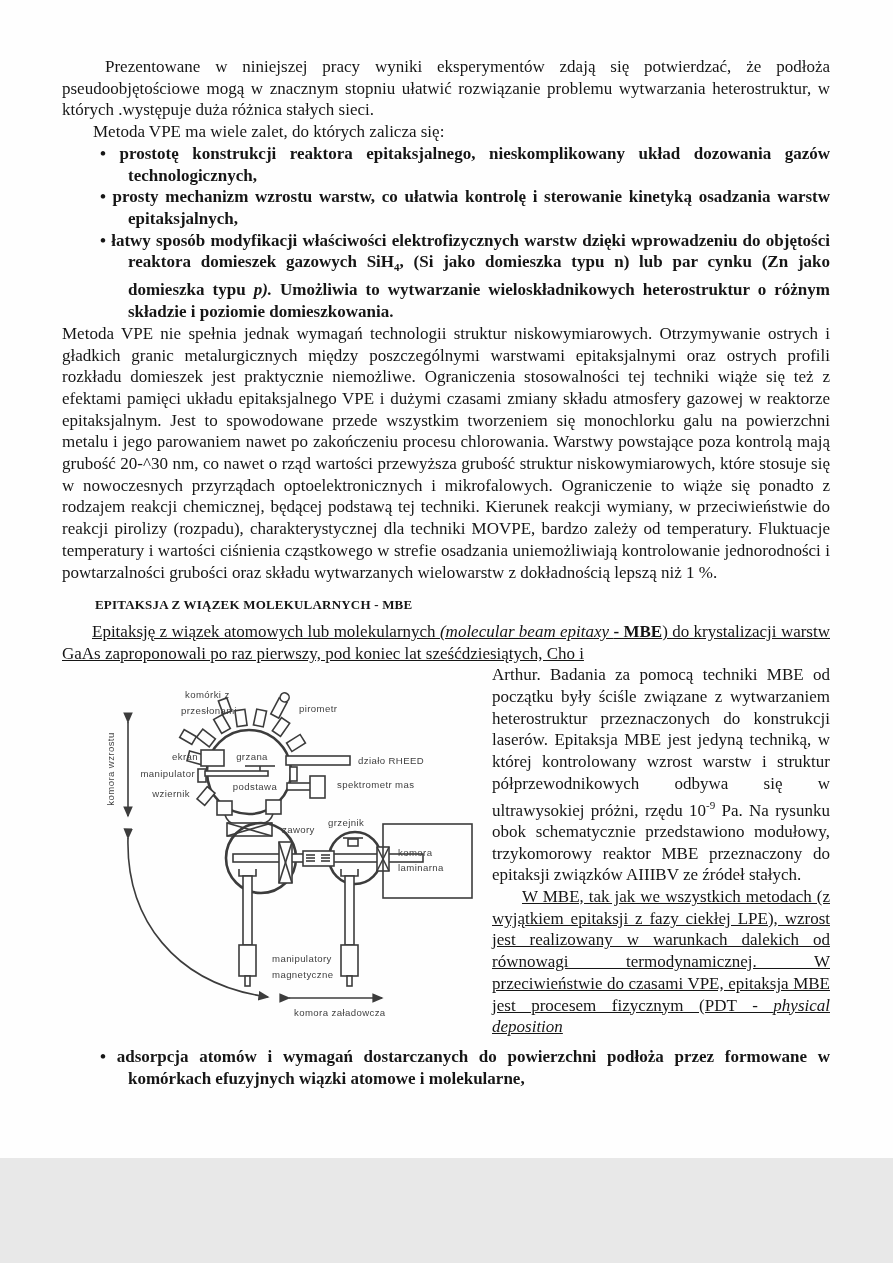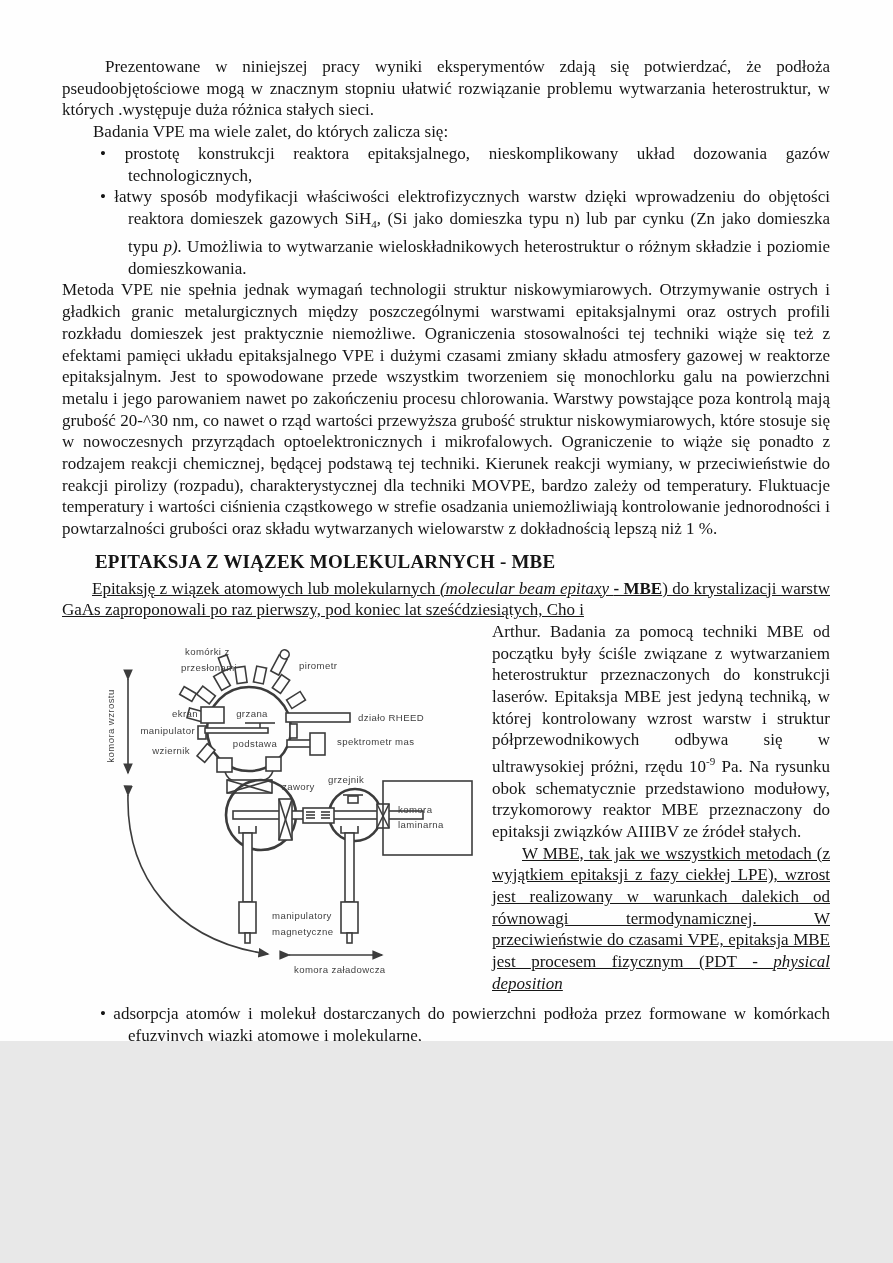--- a/index.html
+++ b/index.html
@@ -1,32 +1,32 @@
 <!DOCTYPE html>
 <html><head>
 <meta charset="utf-8">
 <style>
   html,body { margin:0; padding:0; background:#e8e8e8; }
   .page {
-    position:relative; width:893px; height:1041px; margin:0 auto;
+    position:relative; width:893px; height:1158px; margin:0 auto;
     background:#fefefe; color:#161616;
     font-family:"Liberation Serif", serif;
     font-size:17px; line-height:21.7px;
     overflow:hidden;
   }
   .content { position:absolute; left:62px; top:56px; width:768px; }
   .p { margin:0; text-align:justify; }
   .indent43 { text-indent:43px; }
   .indent31 { text-indent:31px; }
   .indent30 { text-indent:30px;text-decoration:underline; }
-  .bullets { margin:0; padding:0 0 0 66px; list-style:none; }
+  .bullets { margin:0; padding:0 0 0 66px; list-style:none;font-weight:bold; }
   .bullets li { text-align:justify; text-indent:-28px; }
   .bullets li::before { content:"\2022\00a0"; }
   .heading {
-    margin:11px 0 5px 33px; font-size:19px; line-height:21.7px;
+    margin:11px 0 5px 33px; font-size:13px; line-height:21.7px;
     font-weight:bold; letter-spacing:0.2px;
   }
   .fig-row { position:relative; min-height:382px; }
   .figure { position:absolute; left:0; top:2px; width:420px; height:370px; margin:0; }
   .figure svg { display:block; width:420px; height:368px; }
   .right-col { margin-left:430px; }
   .page-number { position:absolute; left:806px; top:1231px; font-size:17.5px; }
   sub.dop { font-size:11px; }
   sup.exp { font-size:11px; }
   i, .it { font-style:italic; }
@@ -41,24 +41,25 @@
   .thick { stroke-width:2.6; }
 </style>
 </head>
 <body>
 
 <div class="page">
   <div class="content">
 
     <p class="p indent43">Prezentowane w niniejszej pracy wyniki eksperymentów zdają się potwierdzać, że podłoża pseudoobjętościowe mogą w znacznym stopniu ułatwić rozwiązanie problemu wytwarzania heterostruktur, w których .występuje duża różnica stałych sieci.</p>
 
-    <p class="p indent31">Badania VPE ma wiele zalet, do których zalicza się:</p>
+    <p class="p indent31">Metoda VPE ma wiele zalet, do których zalicza się:</p>
 
     <ul class="bullets">
       <li><span>prostotę konstrukcji reaktora epitaksjalnego, nieskomplikowany układ dozowania gazów technologicznych,</span></li>
+      <li><span>prosty mechanizm wzrostu warstw, co ułatwia kontrolę i sterowanie kinetyką osadzania warstw epitaksjalnych,</span></li>
       <li><span>łatwy sposób modyfikacji właściwości elektrofizycznych warstw dzięki wprowadzeniu do objętości reaktora domieszek gazowych SiH</span><sub class="dop">4</sub><span>, (Si jako domieszka typu n) lub par cynku (Zn jako domieszka typu </span><i>p).</i><span> Umożliwia to wytwarzanie wieloskładnikowych heterostruktur o różnym składzie i poziomie domieszkowania.</span></li>
     </ul>
 
     <p class="p">Metoda VPE nie spełnia jednak wymagań technologii struktur niskowymiarowych. Otrzymywanie ostrych i gładkich granic metalurgicznych między poszczególnymi warstwami epitaksjalnymi oraz ostrych profili rozkładu domieszek jest praktycznie niemożliwe. Ograniczenia stosowalności tej techniki wiąże się też z efektami pamięci układu epitaksjalnego VPE i dużymi czasami zmiany składu atmosfery gazowej w reaktorze epitaksjalnym. Jest to spowodowane przede wszystkim tworzeniem się monochlorku galu na powierzchni metalu i jego parowaniem nawet po zakończeniu procesu chlorowania. Warstwy powstające poza kontrolą mają grubość 20-^30 nm, co nawet o rząd wartości przewyższa grubość struktur niskowymiarowych, które stosuje się w nowoczesnych przyrządach optoelektronicznych i mikrofalowych. Ograniczenie to wiąże się ponadto z rodzajem reakcji chemicznej, będącej podstawą tej techniki. Kierunek reakcji wymiany, w przeciwieństwie do reakcji pirolizy (rozpadu), charakterystycznej dla techniki MOVPE, bardzo zależy od temperatury. Fluktuacje temperatury i wartości ciśnienia cząstkowego w strefie osadzania uniemożliwiają kontrolowanie jednorodności i powtarzalności grubości oraz składu wytwarzanych wielowarstw z dokładnością lepszą niż 1 %.</p>
 
     <h2 class="heading">EPITAKSJA Z WIĄZEK MOLEKULARNYCH - MBE</h2>
 
     <p class="p indent30"><span>Epitaksję z wiązek atomowych lub molekularnych </span><i>(molecular beam epitaxy </i><b>- MBE</b><span>) do krystalizacji warstw GaAs zaproponowali po raz pierwszy, pod koniec lat sześćdziesiątych, Cho i</span></p>
 
     <div class="fig-row">
@@ -227,19 +228,19 @@
       </figure>
 
       <div class="right-col">
         <p class="p"><span>Arthur. Badania za pomocą techniki MBE od początku były ściśle związane z wytwarzaniem heterostruktur przeznaczonych do konstrukcji laserów. Epitaksja MBE jest jedyną techniką, w której kontrolowany wzrost warstw i struktur półprzewodnikowych odbywa się w ultrawysokiej próżni, rzędu 10</span><sup class="exp">-9</sup><span> Pa. Na rysunku obok schematycznie przedstawiono modułowy, trzykomorowy reaktor MBE przeznaczony do epitaksji związków AIIIBV ze źródeł stałych.</span></p>
         <p class="p indent30"><span>W MBE, tak jak we wszystkich metodach (z wyjątkiem epitaksji z fazy ciekłej LPE), wzrost jest realizowany w warunkach dalekich od równowagi termodynamicznej. W przeciwieństwie do czasami VPE, epitaksja MBE jest procesem fizycznym (PDT - </span><i>physical deposition</i></p>
       </div>
     </div>
 
 
     <ul class="bullets">
-      <li><span>adsorpcja atomów i molekuł dostarczanych do powierzchni podłoża przez formowane w komórkach efuzyjnych wiązki atomowe i molekularne,</span></li>
+      <li><span>adsorpcja atomów i wymagań dostarczanych do powierzchni podłoża przez formowane w komórkach efuzyjnych wiązki atomowe i molekularne,</span></li>
     </ul>
 
   </div>
 
   <div class="page-number">37</div>
 </div>
 
 </body></html>

